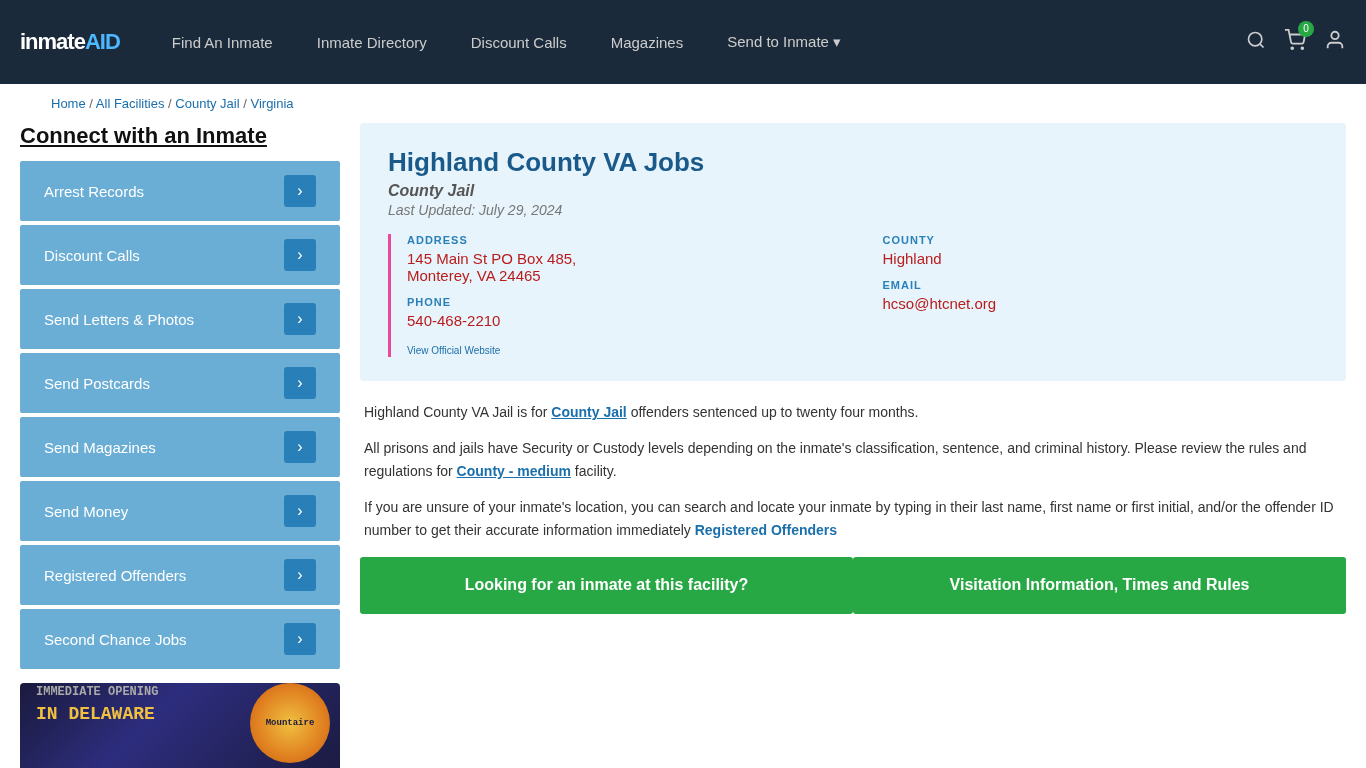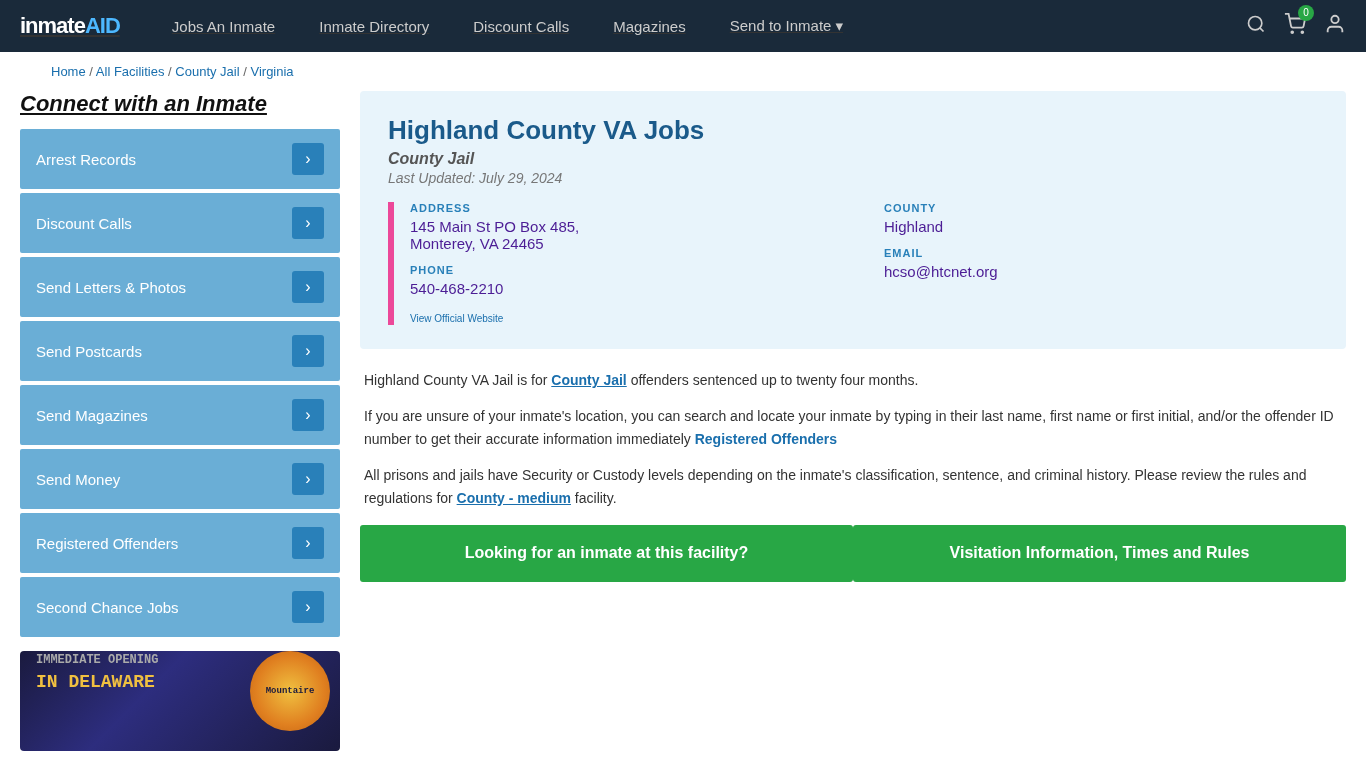--- a/index.html
+++ b/index.html
@@ -4,22 +4,21 @@
   <style>
     * { box-sizing: border-box; margin: 0; padding: 0; }
     body { font-family: Arial, sans-serif; font-size: 14px; color: #333; background: #fff; }
 
     
     header {
       background: #1a2a3a;
       display: flex;
       align-items: center;
       padding: 0 20px;
-      height: 52px;
-      text-decoration: underline;
+      height: 84px;
     }
     .logo-area {
       display: flex;
       align-items: center;
       margin-right: 30px;
     }
     .logo-text {
       color: #fff;
       font-size: 22px;
       font-weight: bold;
@@ -97,29 +96,28 @@
     .sidebar {
       width: 320px;
       flex-shrink: 0;
     }
     .sidebar-title {
       font-size: 22px;
       font-weight: bold;
       text-decoration: underline;
       margin-bottom: 12px;
       color: #111;
-      font-style: italic;
     }
     .sidebar-item {
       display: flex;
       align-items: center;
       justify-content: space-between;
       background: #6aaed6;
       color: #fff;
-      padding: 14px 16px;
+      padding: 14px 24px;
       margin-bottom: 4px;
       cursor: pointer;
       font-size: 15px;
       border-radius: 2px;
     }
     .sidebar-arrow {
       background: #2980b9;
       border-radius: 3px;
       width: 32px;
       height: 32px;
@@ -194,35 +192,35 @@
     }
     .facility-updated {
       font-size: 14px;
       color: #777;
       font-style: italic;
       margin-bottom: 16px;
     }
     .facility-details {
       display: flex;
       gap: 40px;
-      border-left: 6px solid #ec4899;
+      border-left: 3px solid #ec4899;
       padding-left: 16px;
     }
     .detail-column { flex: 1; }
     .detail-label {
       font-size: 11px;
       font-weight: bold;
       color: #2980b9;
       letter-spacing: 1px;
       margin-bottom: 4px;
       text-transform: uppercase;
     }
     .detail-value {
       font-size: 15px;
-      color: #4c1d95;
+      color: #b91c1c;
       margin-bottom: 12px;
     }
     .detail-link {
       color: #1a6fad;
       text-decoration: none;
       font-size: 10px;
     }
 
     
     .description {
@@ -269,21 +267,21 @@
 </head>
 <body>
 
 <header>
   <div class="logo-area">
     <div class="logo-text">
       inmate<span>AID</span>
     </div>
   </div>
   <nav>
-    <a href="#">Jobs An Inmate</a>
+    <a href="#">Find An Inmate</a>
     <a href="#">Inmate Directory</a>
     <a href="#">Discount Calls</a>
     <a href="#">Magazines</a>
     <a href="#">
       <span class="nav-dropdown">Send to Inmate ▾</span>
     </a>
   </nav>
   <div class="header-icons">
     <div class="header-icon">
       <svg width="20" height="20" viewBox="0 0 24 24" fill="none" stroke="#ccc" stroke-width="2">
@@ -391,24 +389,24 @@
           <div class="detail-value">hcso@htcnet.org</div>
         </div>
       </div>
     </div>
 
     <div class="description">
       <p>
         <span>Highland County VA Jail is for </span><a href="#" class="bold-link">County Jail</a><span> offenders sentenced up to twenty four months.</span>
       </p>
       <p>
-        <span>If you are unsure of your inmate's location, you can search and locate your inmate by typing in their last name, first name or first initial, and/or the offender ID number to get their accurate information immediately </span><a href="#" class="registered-link">Registered Offenders</a>
+        <span>All prisons and jails have Security or Custody levels depending on the inmate's classification, sentence, and criminal history. Please review the rules and regulations for </span><a href="#" class="medium-link">County - medium</a><span> facility.</span>
       </p>
       <p>
-        <span>All prisons and jails have Security or Custody levels depending on the inmate's classification, sentence, and criminal history. Please review the rules and regulations for </span><a href="#" class="medium-link">County - medium</a><span> facility.</span>
+        <span>If you are unsure of your inmate's location, you can search and locate your inmate by typing in their last name, first name or first initial, and/or the offender ID number to get their accurate information immediately </span><a href="#" class="registered-link">Registered Offenders</a>
       </p>
     </div>
 
     <div class="cta-buttons">
       <button class="cta-btn">Looking for an inmate at this facility?</button>
       <button class="cta-btn">Visitation Information, Times and Rules</button>
     </div>
 
   </div>
 </div>

